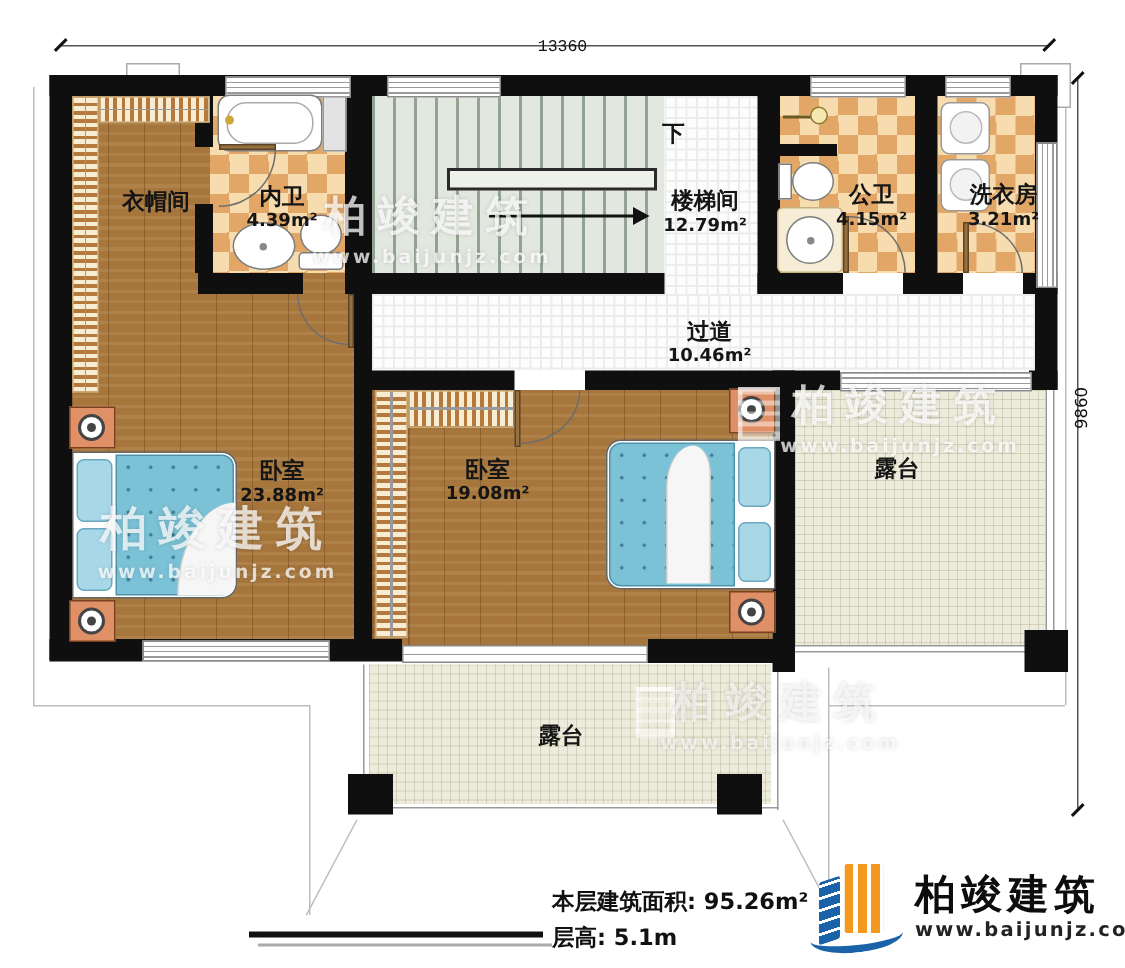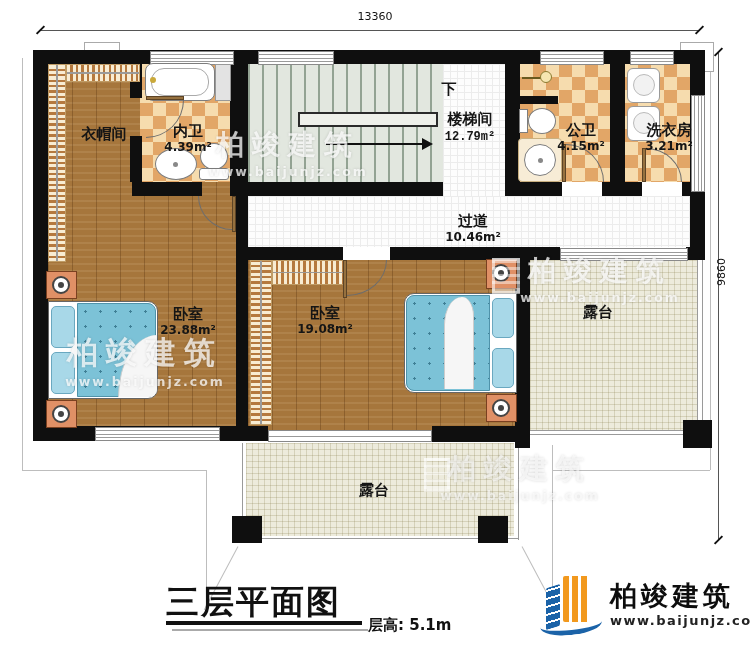--- a/index.html
+++ b/index.html
@@ -59,21 +59,21 @@
   .brand-url{position:absolute;font-size:13px;font-weight:700;letter-spacing:1.5px;color:#222;}
 </style>
 </head>
 <body>
 
 <div id="plan">
 
   <div class="abs" style="left:40px;top:30px;width:660px;height:1px;background:#555;"></div>
   <div class="tick" style="left:35px;top:29px;"></div>
   <div class="tick" style="left:694px;top:29px;"></div>
-  <div class="dim" style="left:375px;top:16px;">13360</div>
+  <div class="dim" style="left:375px;top:32px;font-family:Liberation Mono, monospace;">13360</div>
 
   <div class="abs" style="left:718px;top:52px;width:1px;height:488px;background:#555;"></div>
   <div class="tick" style="left:713px;top:51px;"></div>
   <div class="tick" style="left:713px;top:539px;"></div>
   <div class="dim" style="left:721px;top:272px;transform:translate(-50%,-50%) rotate(-90deg);">9860</div>
 
   <div class="gl" style="left:22px;top:58px;width:1px;height:412px;"></div>
   <div class="gl" style="left:22px;top:470px;width:184px;height:1px;"></div>
   <div class="gl" style="left:206px;top:470px;width:1px;height:140px;"></div>
   <div class="gl" style="left:710px;top:50px;width:1px;height:420px;"></div>
@@ -229,21 +229,21 @@
     <span class="u">www.baijunjz.com</span>
   </div>
 
   <div class="rl" style="left:104px;top:134px;">
     <span class="nm">衣帽间</span>
   </div>
   <div class="rl" style="left:188px;top:138px;">
     <span class="nm">内卫</span>
     <span class="al">4.39m²</span>
   </div>
-  <div class="rl" style="left:470px;top:128px;font-family:Liberation Mono, monospace;">
+  <div class="rl" style="left:470px;top:141px;">
     <span class="nm">楼梯间</span>
     <span class="al">12.79m²</span>
   </div>
   <div class="rl" style="left:581px;top:137px;">
     <span class="nm">公卫</span>
     <span class="al">4.15m²</span>
   </div>
   <div class="rl" style="left:669px;top:137px;">
     <span class="nm">洗衣房</span>
     <span class="al">3.21m²</span>
@@ -260,23 +260,26 @@
     <span class="nm">卧室</span>
     <span class="al">19.08m²</span>
   </div>
   <div class="rl" style="left:598px;top:312px;">
     <span class="nm">露台</span>
   </div>
   <div class="rl" style="left:374px;top:490px;">
     <span class="nm">露台</span>
   </div>
 
-  <div class="title-txt" style="left:166px;top:580px;">三层平面图</div>
   <div class="abs" style="left:166px;top:621px;width:196px;height:4px;background:#111;"></div>
   <div class="abs" style="left:172px;top:629px;width:196px;height:1.5px;background:#aaa;"></div>
+  <div class="info-txt" style="left:368px;top:592px;">
+    <span>本层建筑面积:</span>
+    <span>95.26m²</span>
+  </div>
   <div class="info-txt" style="left:368px;top:616px;">
     <span>层高:</span>
     <span>5.1m</span>
   </div>
 
   <div class="abs" style="left:540px;top:570px;width:66px;height:70px;">
     <div style="position:absolute;left:6px;top:16px;width:14px;height:42px;background:#1b63a8;transform:skewY(-18deg);border-radius:2px;background-image:repeating-linear-gradient(0deg,transparent 0 6px,#fff 6px 8px);"></div>
     <div style="position:absolute;left:23px;top:6px;width:26px;height:46px;background:#f2991e;border-radius:2px;background-image:repeating-linear-gradient(90deg,transparent 0 6px,#fff 6px 9px);"></div>
     <div style="position:absolute;left:0px;top:44px;width:62px;height:16px;border-bottom:5px solid #1b63a8;border-radius:0 0 100% 100% / 0 0 100% 100%;transform:rotate(-6deg);"></div>
   </div>

